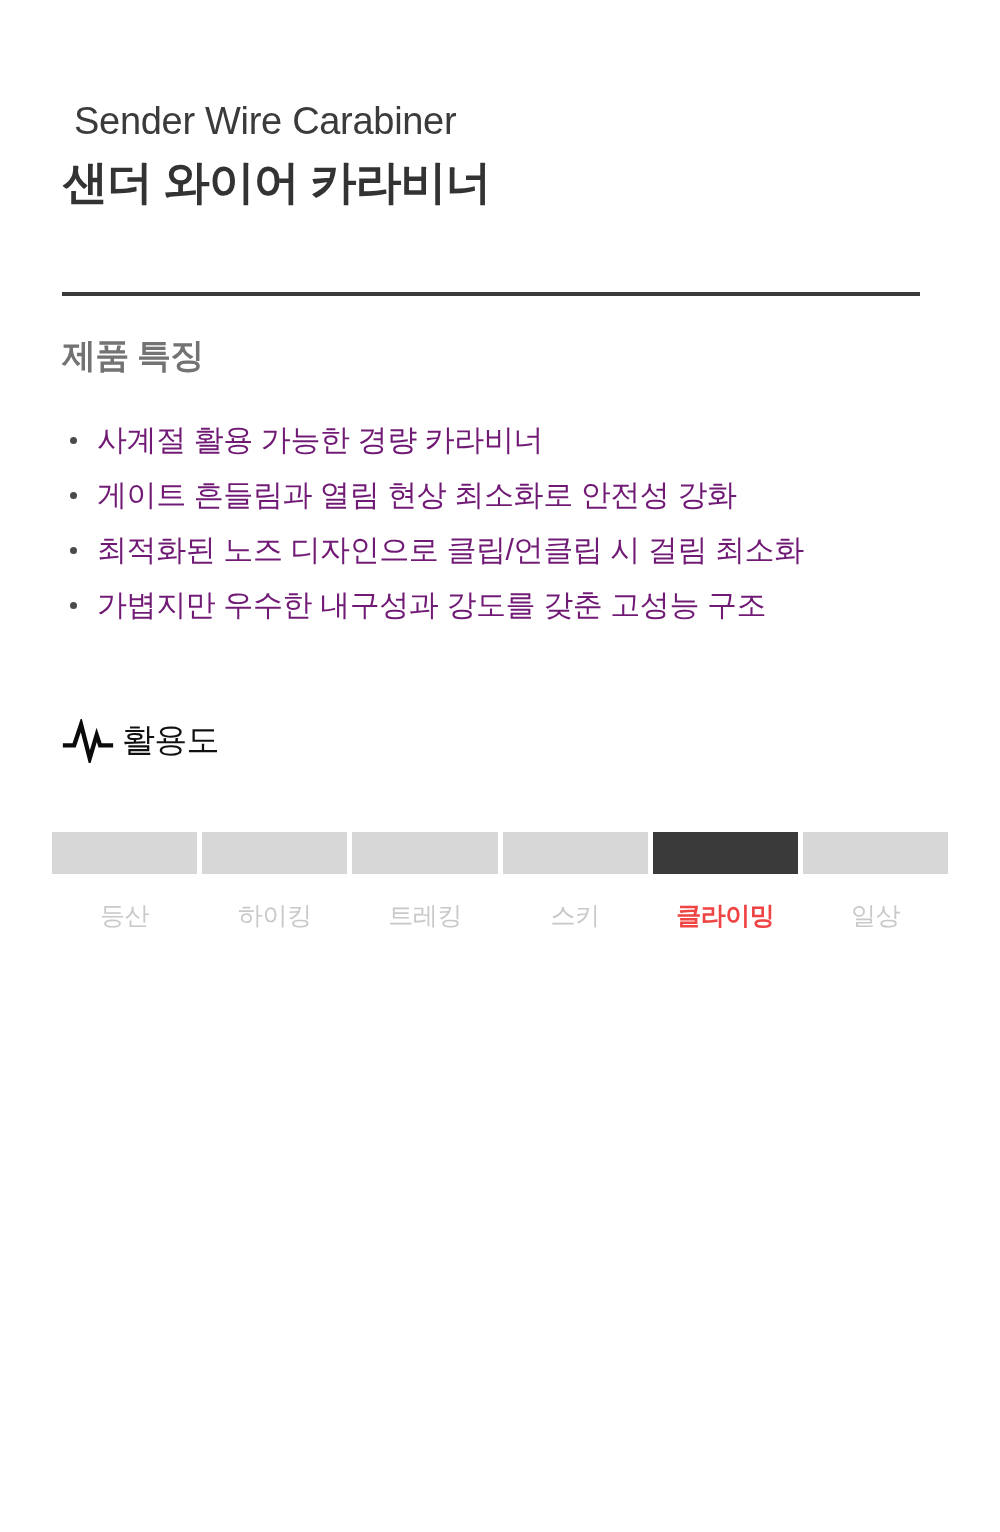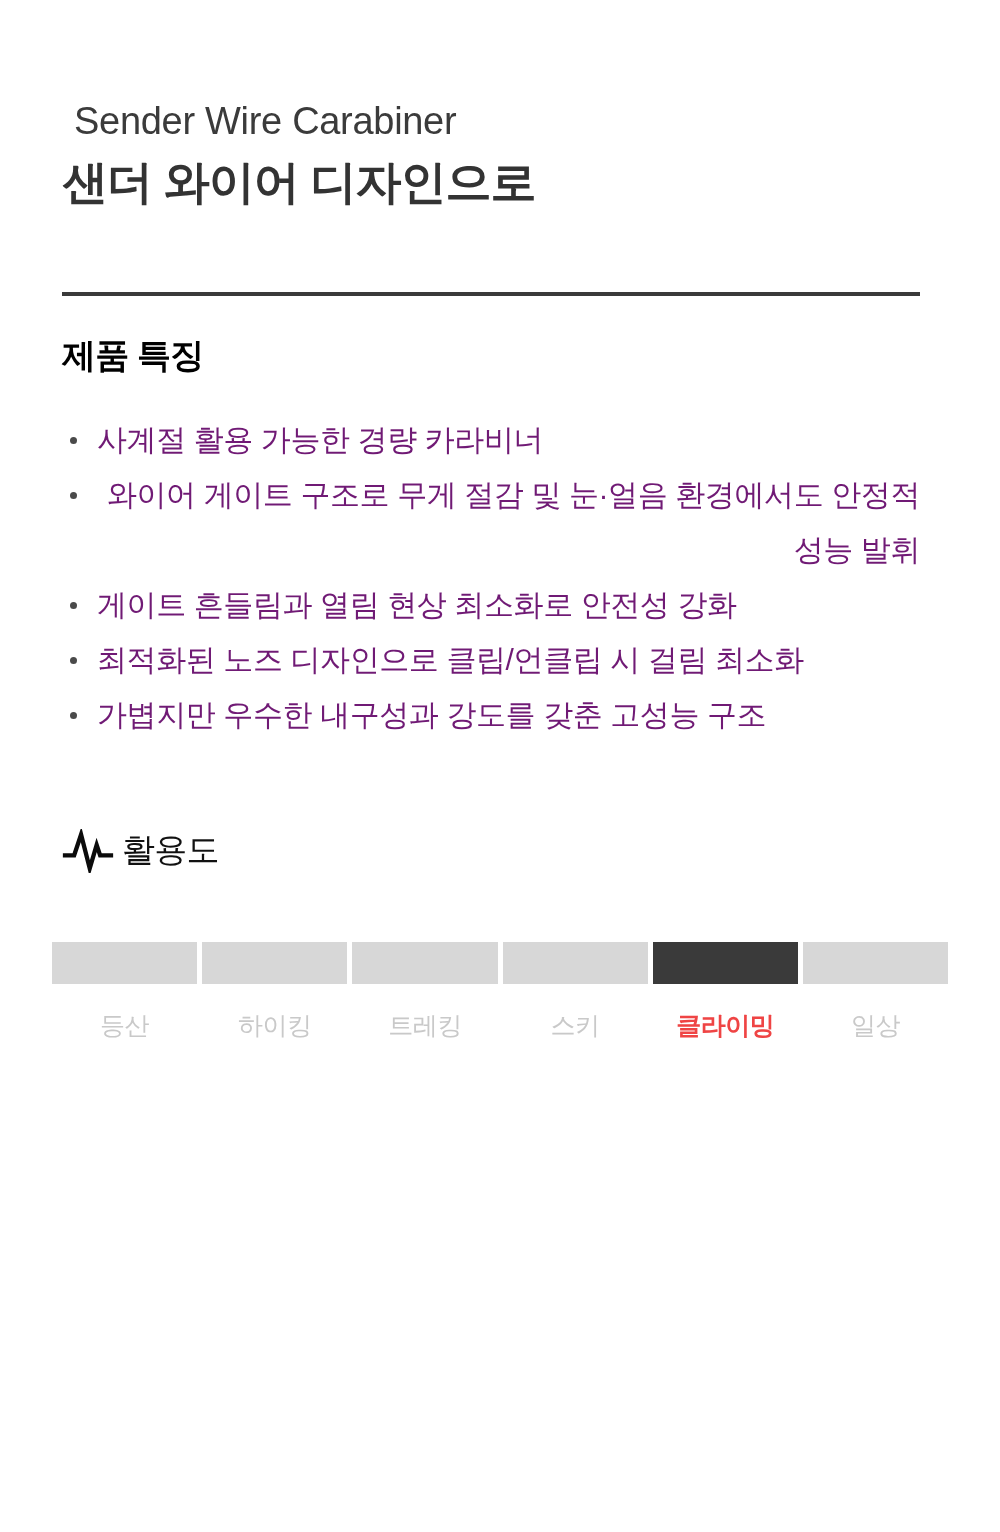--- a/index.html
+++ b/index.html
@@ -58,21 +58,21 @@
     border: none;
   }
 
   
   .features-heading {
     margin-top: 37px;
     font-size: 34px;
     font-weight: 700;
     line-height: 44px;
     letter-spacing: -0.8px;
-    color: #000000;
+    color: #737373;
   }
   .feature-list {
     margin-top: 35px;
     list-style: none;
   }
   .feature-item {
     display: flex;
     align-items: flex-start;
     font-size: 30px;
     line-height: 55px;
@@ -141,35 +141,31 @@
   }
 </style>
 </head>
 <body>
 
 <div class="page">
   <div class="content">
 
     <h1 class="title-en">Sender Wire Carabiner</h1>
 
-    <h1 class="title-ko">샌더 와이어 디자인으로</h1>
+    <h1 class="title-ko">샌더 와이어 카라비너</h1>
 
 
     <hr class="divider">
 
     <h2 class="features-heading">제품 특징</h2>
 
     <ul class="feature-list">
       <li class="feature-item">
         <span class="bullet-dot"></span>
         <span class="feature-text">사계절 활용 가능한 경량 카라비너</span>
-      </li>
-      <li class="feature-item">
-        <span class="bullet-dot"></span>
-        <span class="feature-text">와이어 게이트 구조로 무게 절감 및 눈·얼음 환경에서도 안정적 성능 발휘</span>
       </li>
       <li class="feature-item">
         <span class="bullet-dot"></span>
         <span class="feature-text">게이트 흔들림과 열림 현상 최소화로 안전성 강화</span>
       </li>
       <li class="feature-item">
         <span class="bullet-dot"></span>
         <span class="feature-text">최적화된 노즈 디자인으로 클립/언클립 시 걸림 최소화</span>
       </li>
       <li class="feature-item">

